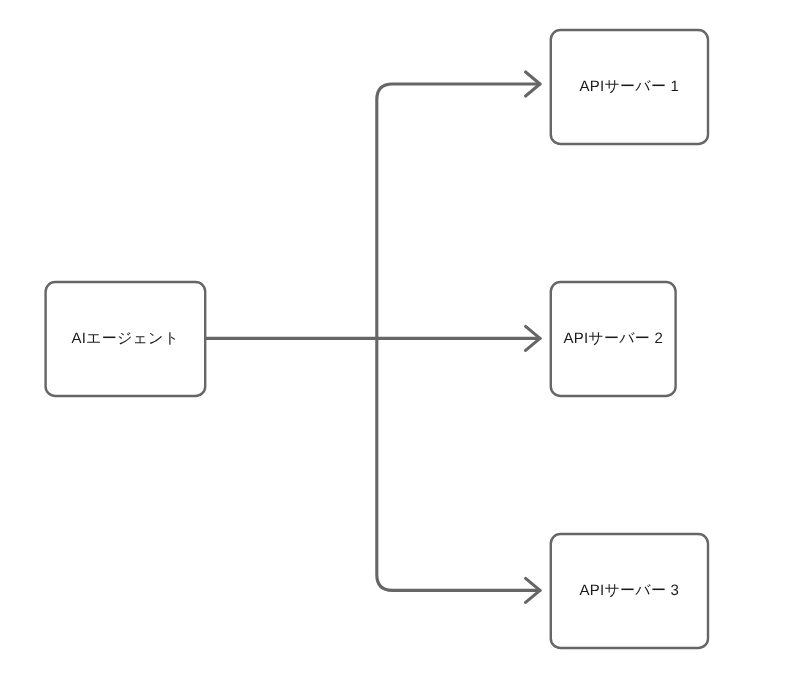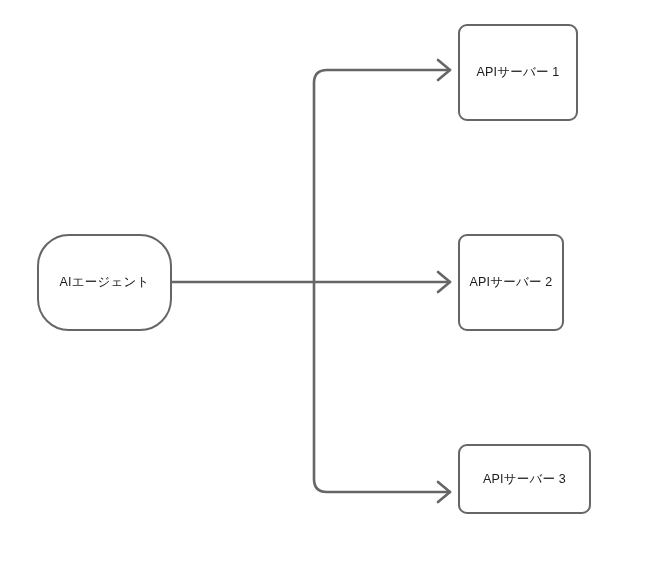--- a/index.html
+++ b/index.html
@@ -39,24 +39,24 @@
     justify-content: center;
   }
   .node-label {
     font-size: 12.5px;
     color: #1a1a1a;
     letter-spacing: 0.2px;
     line-height: 1.2;
     white-space: nowrap;
     text-align: center;
   }
-  #node-agent      { left: 37px;  top: 234px; width: 135px; height: 97px; border-radius: 32px; }
-  #node-server-1   { left: 458px; top: 24px;  width: 120px; height: 97px; }
+  #node-agent      { left: 37px;  top: 234px; width: 135px; height: 97px; }
+  #node-server-1   { left: 458px; top: 24px;  width: 133px; height: 97px; }
   #node-server-2   { left: 458px; top: 234px; width: 106px; height: 97px; }
-  #node-server-3   { left: 458px; top: 444px; width: 133px; height: 70px; }
+  #node-server-3   { left: 458px; top: 444px; width: 133px; height: 97px; }
 </style>
 </head>
 <body>
 
 <div id="diagram-canvas">
 
   <svg class="edge-layer" viewBox="0 0 662 568" width="662" height="568" xmlns="http://www.w3.org/2000/svg">
 
     <g fill="none" stroke="#666666" stroke-width="2.6" stroke-linecap="round" stroke-linejoin="round">
 

